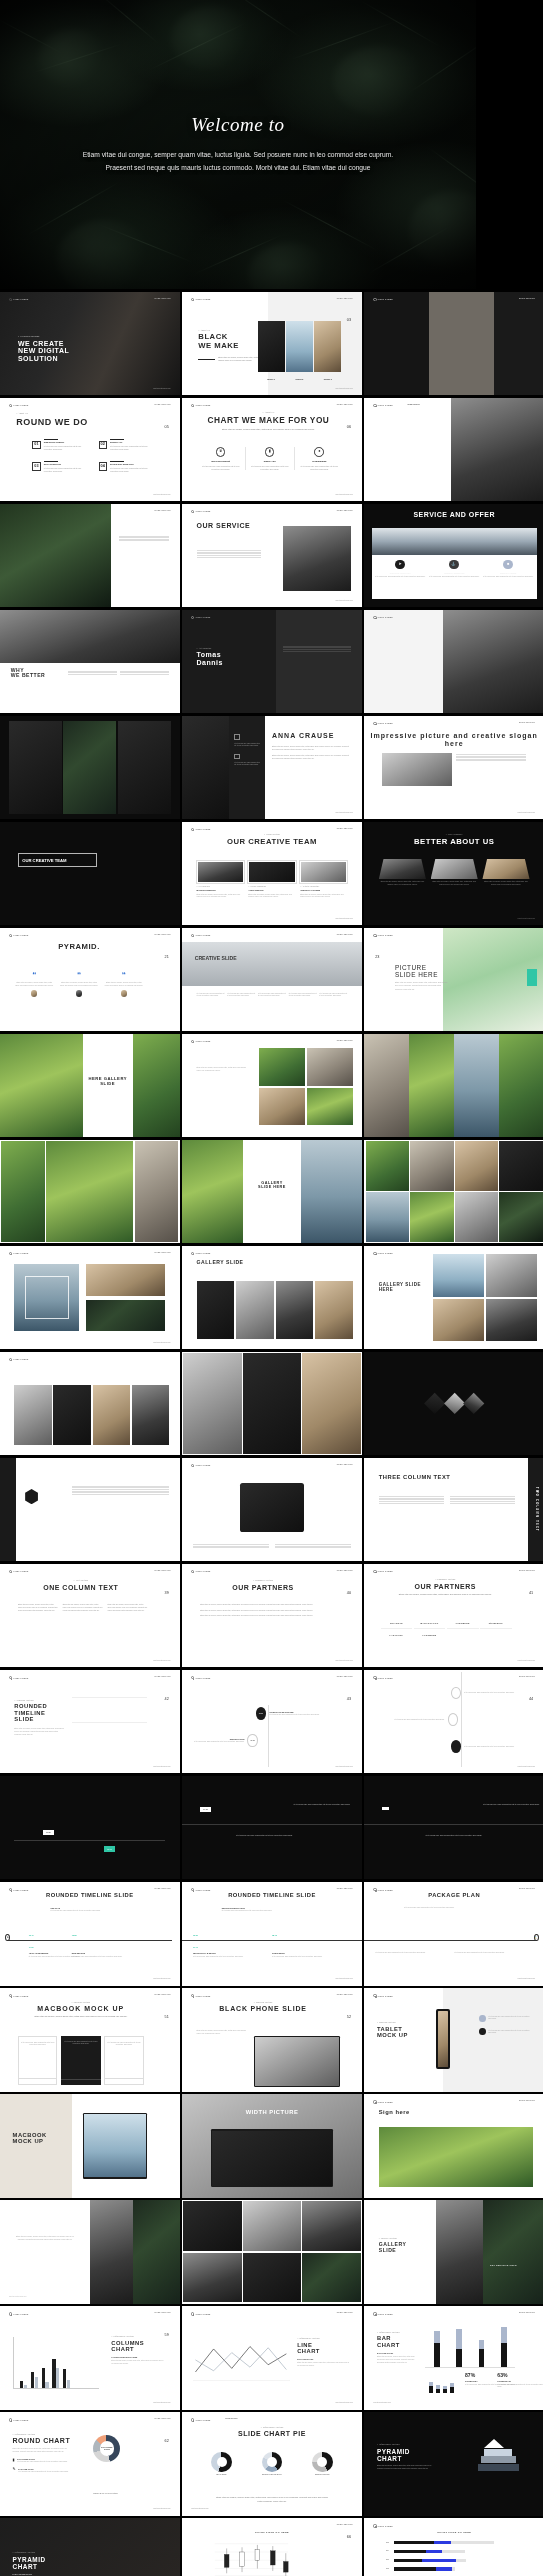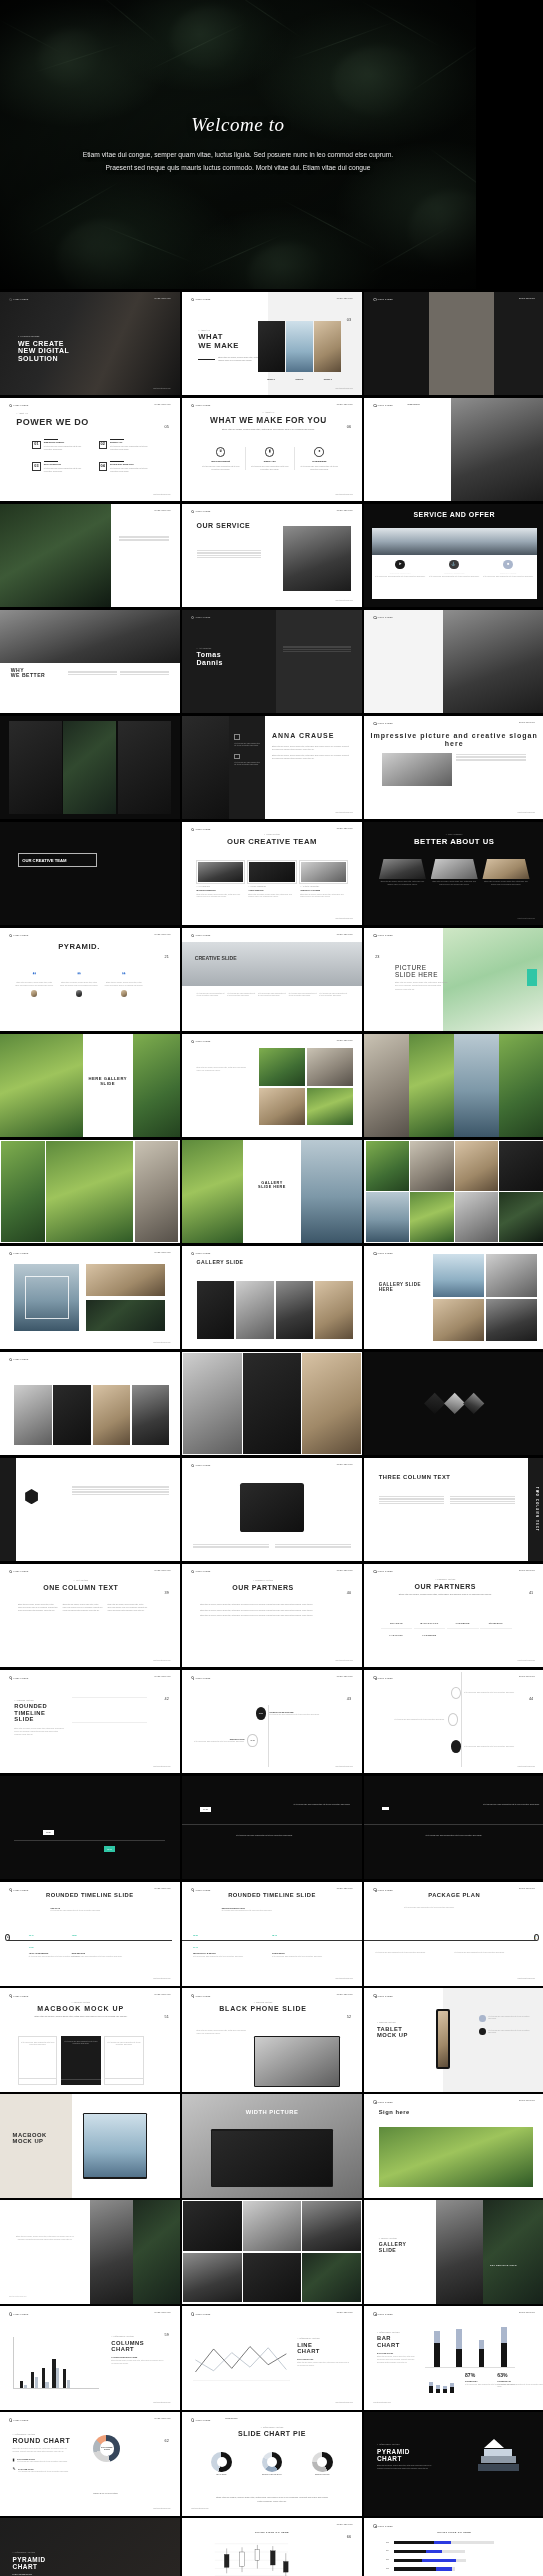--- a/index.html
+++ b/index.html
@@ -184,21 +184,21 @@
     <div class="slide">
       <div style="position:absolute;right:0;top:0;bottom:0;width:52%;background:#f2f2f2"></div>
       <div class="s-logo">
           <span class="mark"></span>
           <span class="txt">PIXEL POWER</span>
         </div>
       <div class="s-right">SLIDE SECTION</div>
       <div class="s-num"><span>03</span><span class="bar"></span></div>
       <div style="position:absolute;left:9%;top:36%;">
         <div class="eyebrow l"># About Us</div>
-        <div class="s-title l" style="font-size:7.7px;white-space:pre-line">WHAT
+        <div class="s-title l" style="font-size:7.7px;white-space:pre-line">BLACK
 WE MAKE</div>
         <div class="flexc" style="margin-top:5.1px;gap:3.2px;width:70px">
           <span class="rule" style="flex:none"></span>
           <span style="font-size:1.8px;color:#888;line-height:1.8">Etiam vitae dui congue, semper quam vitae, luctus ligula. Sed posuere nunc in leo commod else cuprum.</span>
         </div>
       </div>
       <div style="position:absolute;left:42%;top:28%;display:flex;gap:1.3px">
         <div class="ph ph-dark" style="width:27px;height:51px"></div>
         <div class="ph ph-sky" style="width:27px;height:51px"></div>
         <div class="ph ph-warm" style="width:27px;height:51px"></div>
@@ -221,21 +221,21 @@
 
     <div class="slide">
       <div class="s-logo">
           <span class="mark"></span>
           <span class="txt">PIXEL POWER</span>
         </div>
       <div class="s-right">SLIDE SECTION</div>
       <div class="s-num"><span>05</span><span class="bar"></span></div>
       <div style="position:absolute;left:9%;top:14%">
         <div class="eyebrow l"># About Us</div>
-        <div class="s-title l" style="font-size:9px">POWER WE DO</div>
+        <div class="s-title l" style="font-size:9px">ROUND WE DO</div>
       </div>
       <div style="position:absolute;left:18%;top:40%;display:grid;grid-template-columns:1fr 1fr;gap:10.2px 14px;width:66%">
         <div class="flexc" style="gap:3.2px">
           <span class="numbox">01</span>
           <span style="flex:1"><span style="display:block;width:14px;height:0.6px;background:#222;margin-bottom:1.3px"></span>
             <b style="font-size:2px">WEB DEVELOPMENT</b>
             <span style="display:block;font-size:1.7px;color:#999;margin-top:1.3px">Ut et pulvinar odio. Nam condimentum est at enim elementum. Nulla facilisi.</span></span>
         </div>
         <div class="flexc" style="gap:3.2px">
           <span class="numbox">02</span>
@@ -261,21 +261,21 @@
 
     <div class="slide">
       <div class="s-logo">
           <span class="mark"></span>
           <span class="txt">PIXEL POWER</span>
         </div>
       <div class="s-right">SLIDE SECTION</div>
       <div class="s-num"><span>06</span><span class="bar"></span></div>
       <div style="position:absolute;left:10%;right:14%;top:13%;text-align:center">
         <div class="eyebrow"># About Us</div>
-        <div class="s-title" style="font-size:8.3px">WHAT WE MAKE FOR YOU</div>
+        <div class="s-title" style="font-size:8.3px">CHART WE MAKE FOR YOU</div>
         <div class="body-cx" style="margin-top:3.2px;padding:0 14px">Etiam vitae dui congue, semper quam vitae, luctus ligula. Sed posuere nunc in leo commod else cuprum.</div>
       </div>
       <div style="position:absolute;left:8%;right:10%;top:48%;display:grid;grid-template-columns:1fr 1fr 1fr">
         <div class="col center" style="border-right:0.3px solid #e4e4e4;padding:0 3.8px">
           <span class="circ-ic">♛</span>
           <b style="font-size:2.2px;margin-top:3.2px">Web Development</b>
           <span style="font-size:1.7px;color:#999;text-align:center;margin-top:1.9px">Ut et pulvinar odio. Nam condimentum est at enim elementum. Nulla facilisi.</span>
         </div>
         <div class="col center" style="border-right:0.3px solid #e4e4e4;padding:0 3.8px">
           <span class="circ-ic">▮</span>

